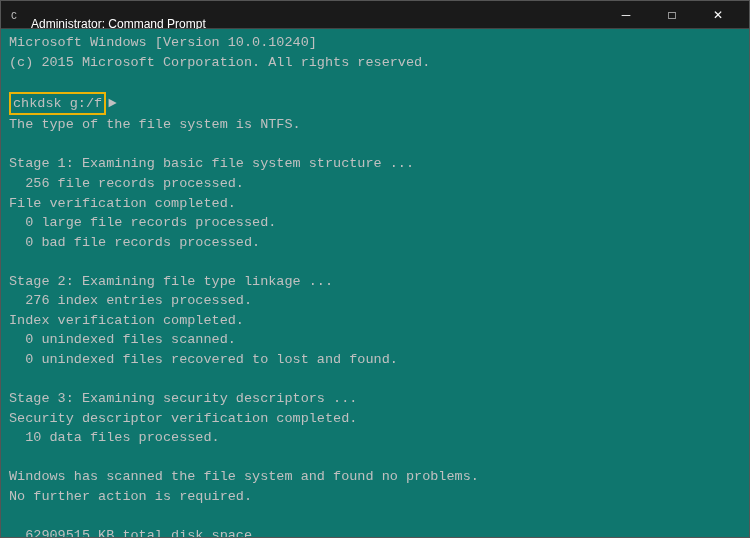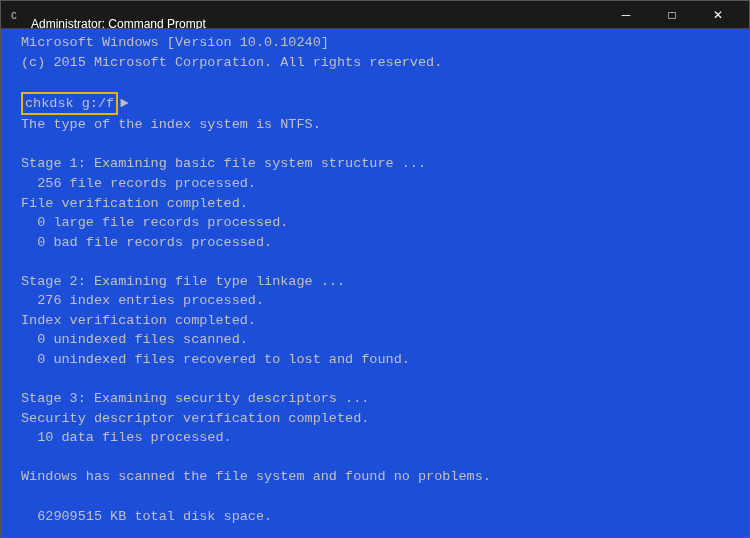--- a/index.html
+++ b/index.html
@@ -57,24 +57,24 @@
       border: none;
       color: #fff;
       font-size: 12px;
       font-family: 'Segoe UI', Arial, sans-serif;
       cursor: pointer;
       display: flex;
       align-items: center;
       justify-content: center;
     }
     .console-body {
-      background: #1d4ed8;
+      background: #0f766e;
       color: #c0c0c0;
       flex: 1;
-      padding: 4px 20px;
+      padding: 4px 8px;
       overflow: hidden;
       font-size: 13.5px;
       line-height: 1.45;
       position: relative;
     }
     .console-line {
       white-space: pre;
       color: #c0c0c0;
     }
     .command-line {
@@ -122,36 +122,37 @@
     </div>
   </div>
   <div class="console-body">
     <div class="console-line">Microsoft Windows [Version 10.0.10240]</div>
     <div class="console-line">(c) 2015 Microsoft Corporation. All rights reserved.</div>
     <div class="empty-line"></div>
     <div class="command-line">
         <span class="red-box">chkdsk g:/f</span>
         <span class="cursor-arrow"> ►</span>
     </div>
-    <div class="console-line">The type of the index system is NTFS.</div>
+    <div class="console-line">The type of the file system is NTFS.</div>
     <div class="empty-line"></div>
     <div class="console-line">Stage 1: Examining basic file system structure ...</div>
     <div class="console-line">  256 file records processed.</div>
     <div class="console-line">File verification completed.</div>
     <div class="console-line">  0 large file records processed.</div>
     <div class="console-line">  0 bad file records processed.</div>
     <div class="empty-line"></div>
     <div class="console-line">Stage 2: Examining file type linkage ...</div>
     <div class="console-line">  276 index entries processed.</div>
     <div class="console-line">Index verification completed.</div>
     <div class="console-line">  0 unindexed files scanned.</div>
     <div class="console-line">  0 unindexed files recovered to lost and found.</div>
     <div class="empty-line"></div>
     <div class="console-line">Stage 3: Examining security descriptors ...</div>
     <div class="console-line">Security descriptor verification completed.</div>
     <div class="console-line">  10 data files processed.</div>
     <div class="empty-line"></div>
     <div class="console-line">Windows has scanned the file system and found no problems.</div>
+    <div class="console-line">No further action is required.</div>
     <div class="empty-line"></div>
     <div class="console-line">  62909515 KB total disk space.</div>
 
   </div>
 </div>
 
 </body></html>

